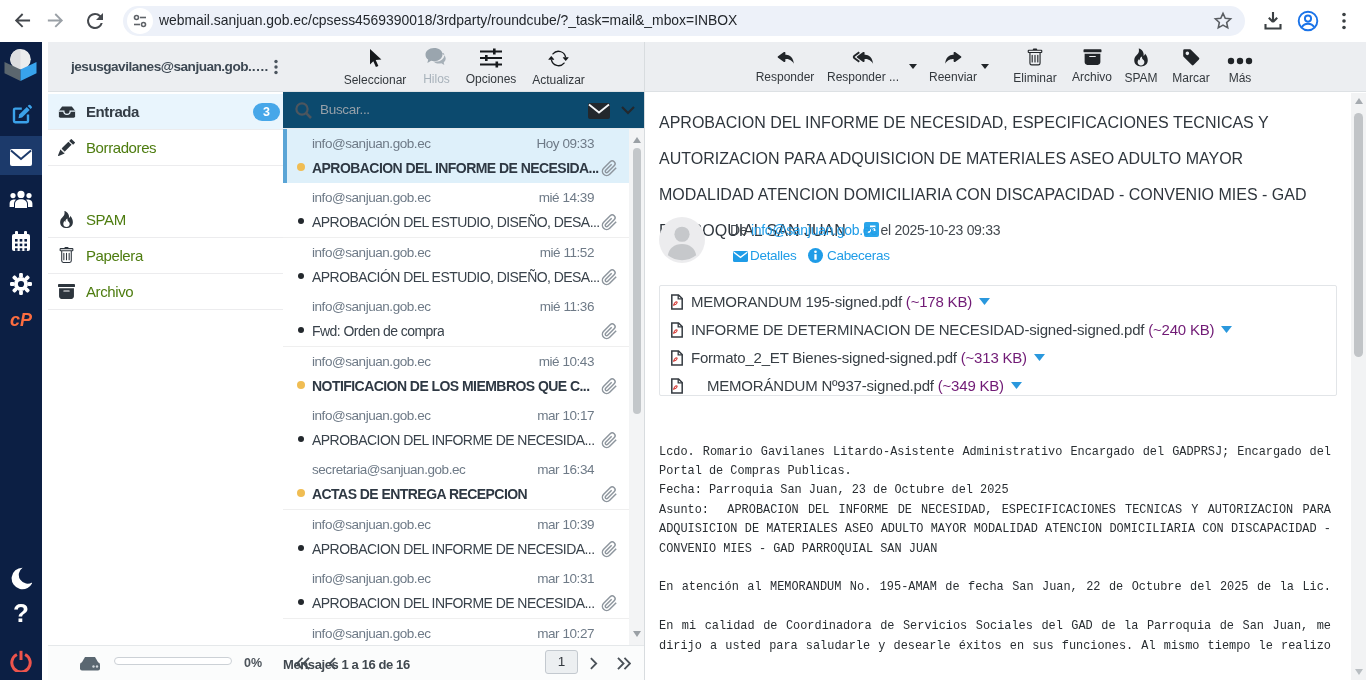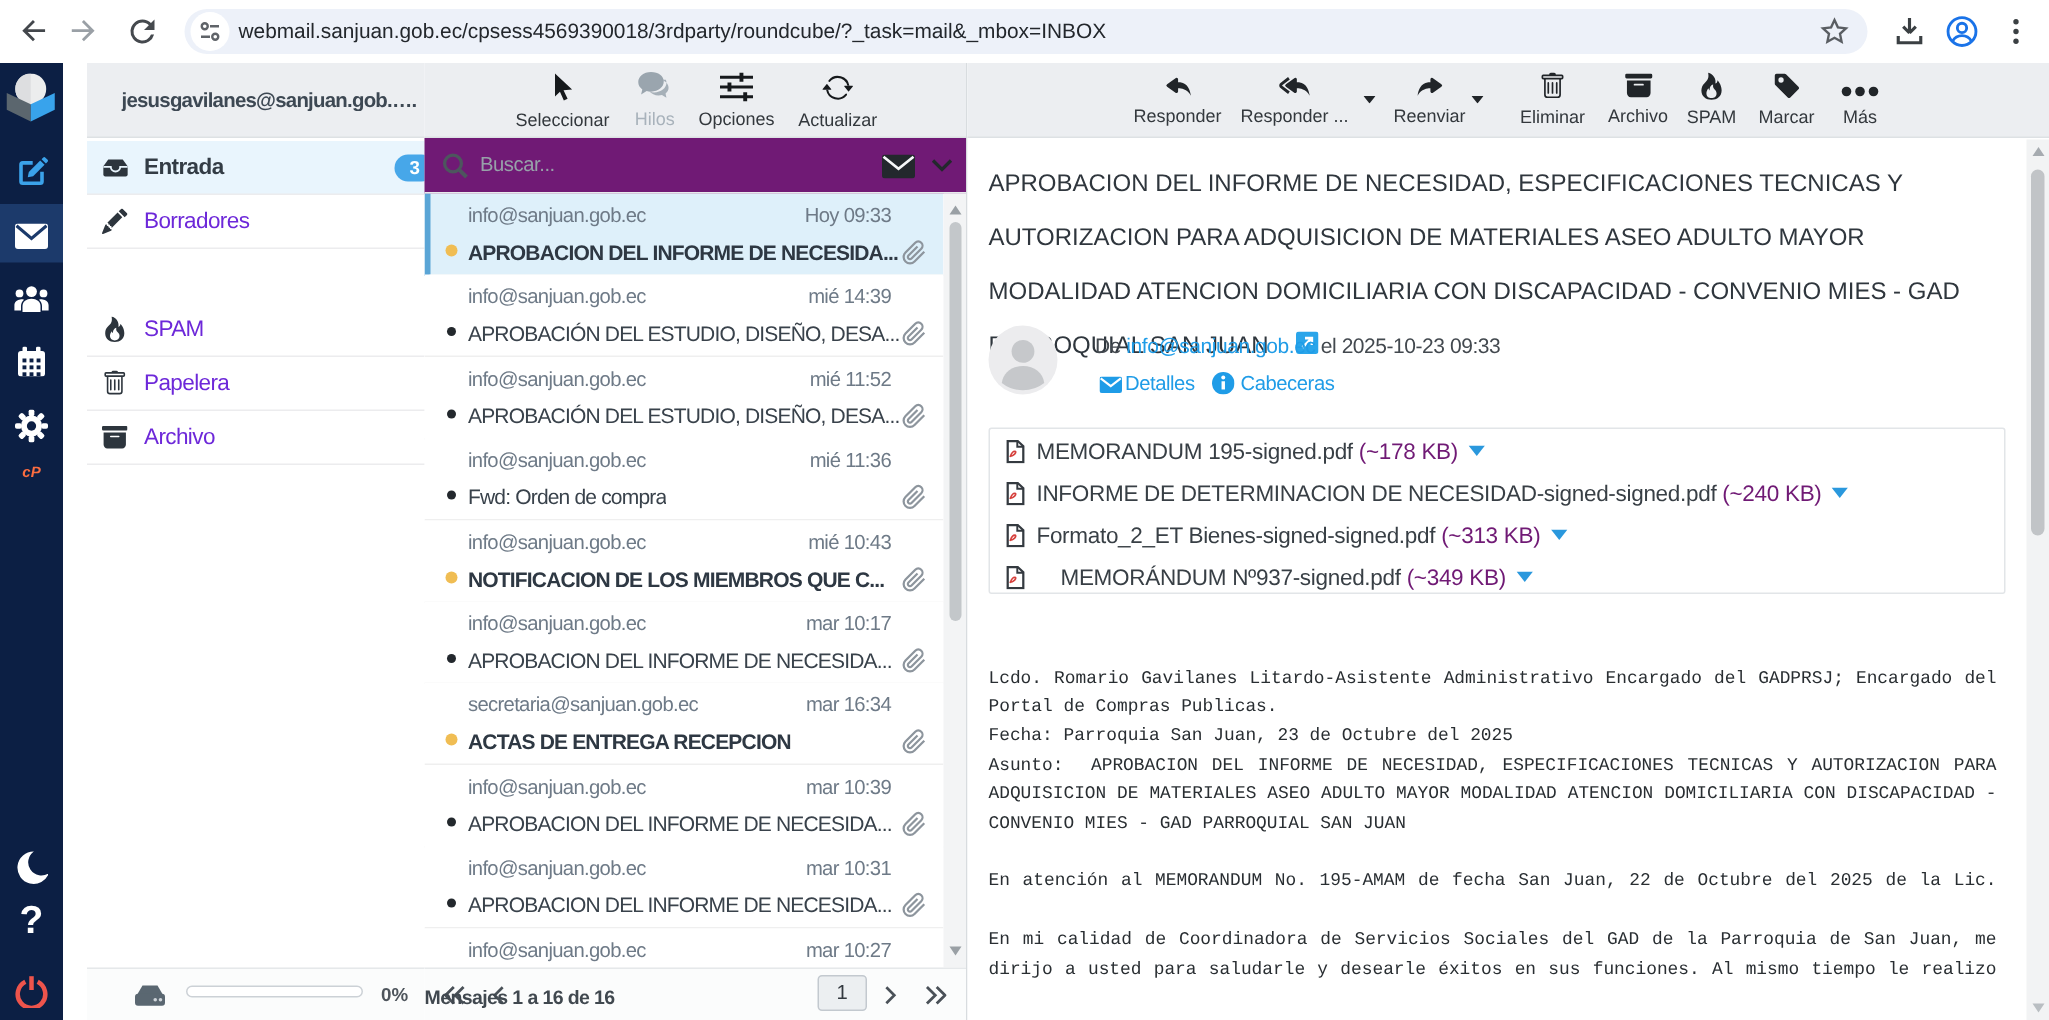--- a/index.html
+++ b/index.html
@@ -7,36 +7,36 @@
 
 #chrome{position:absolute;left:0;top:0;width:1366px;height:42px;background:#fff}
 #pill{position:absolute;left:123px;top:6px;width:1122px;height:30px;border-radius:15px;background:#edf1f9}
 #siteico{position:absolute;left:127px;top:8px;width:26px;height:26px;border-radius:13px;background:#fff}
 #url{position:absolute;left:159px;top:12px;font-size:13.9px;color:#23272c;letter-spacing:0}
 
 #app{position:absolute;left:0;top:42px;width:1366px;height:638px}
 #sidebar{position:absolute;left:0;top:0;width:42px;height:638px;background:#0c1f44}
 #selmail{position:absolute;left:0;top:94px;width:42px;height:39px;background:#1c3a6b}
 
-#folders{position:absolute;left:58px;top:0;width:241px;height:638px;background:#fff;border-right:2px solid #f97316}
+#folders{position:absolute;left:48px;top:0;width:241px;height:638px;background:#fff;border-right:6px solid #f97316}
 #fhead{position:absolute;left:0;top:0;width:240px;height:50px;background:#eceef1;border-bottom:1px solid #dde1e4}
 #fhead .acct{position:absolute;left:23px;top:17px;font-size:13.6px;letter-spacing:-.5px;font-weight:bold;color:#3d4853;width:200px;white-space:nowrap;overflow:hidden}
 .frow{position:absolute;left:0;width:240px;height:36px;border-bottom:1px solid #ececee;background:#fff}
 .frow .fic{position:absolute;left:10px;top:9px}
-.frow .fname{position:absolute;left:38px;top:9px;font-size:15px;letter-spacing:-.4px;color:#6d28d9}
+.frow .fname{position:absolute;left:38px;top:9px;font-size:15px;letter-spacing:-.4px;color:#4d7c0f}
 .badge{position:absolute;left:205px;top:9px;width:27px;height:18px;border-radius:9px;background:#47a7e9;color:#fff;font-size:12.5px;font-weight:bold;text-align:center;line-height:18px}
 #fbottom{position:absolute;left:0;top:603px;width:240px;height:35px;background:#fbfcfc;border-top:1px solid #e5e8ea}
 #quota{position:absolute;left:66px;top:11px;width:118px;height:8px;border:1px solid #ccd1d6;border-radius:4px;background:#fff}
 
 #list{position:absolute;left:283px;top:0;width:362px;height:638px;background:#fff;border-right:1px solid #d8dcdf}
 #ltool{position:absolute;left:0;top:0;width:361px;height:50px;background:#eceef1;border-bottom:1px solid #dde1e4}
 .tbtn{position:absolute;top:0;height:50px;text-align:center;color:#33383d;font-size:12px}
 .tbtn svg{display:block;margin:6px auto 0}
 .tbtn .lbl{display:block;margin-top:4px}
-#search{position:absolute;left:0;top:50px;width:361px;height:37px;background:#701a75;border-bottom:1px solid #e7eaec}
+#search{position:absolute;left:0;top:50px;width:361px;height:37px;background:#0c4a6e;border-bottom:1px solid #e7eaec}
 #rows{position:absolute;left:0;top:87px;width:346px;height:516px;overflow:hidden}
 .mrow{position:absolute;left:0;width:346px;height:55px;border-bottom:1px solid #efefef;background:#fff}
 .mrow.sel{background:#def0fa;border-left:4px solid #5aa5d6}
 .msender{position:absolute;left:29px;top:7px;font-size:13.5px;letter-spacing:-.45px;color:#6e7a87}
 .sel .msender{left:25px}
 .mdate{position:absolute;right:35px;top:7px;font-size:13.5px;letter-spacing:-.45px;color:#6e7a87}
 .msubj{position:absolute;left:29px;top:31px;font-size:14px;letter-spacing:-.55px;color:#39424b;white-space:nowrap;max-width:290px;overflow:hidden}
 .sel .msubj{left:25px}
 .msubj.unread{font-weight:bold;color:#2e3843}
 .dot{position:absolute;left:14px;top:34px;width:8px;height:8px;border-radius:50%;background:#f0bd53}
@@ -169,21 +169,21 @@
               <rect x="9.1" y="0" width="3.8" height="4.5" rx="1.2"></rect>
               <rect x="9.1" y="17.5" width="3.8" height="4.5" rx="1.2"></rect>
               <rect x="0" y="9.1" width="4.5" height="3.8" rx="1.2"></rect>
               <rect x="17.5" y="9.1" width="4.5" height="3.8" rx="1.2"></rect>
             </g>
           </g>
         </g>
         <circle cx="11" cy="11" r="3.1" fill="#0c1f44"></circle>
       </svg>
 
-    <div class="abs" style="left:0;top:268px;width:42px;text-align:center;font-size:10px;font-weight:bold;font-style:italic;color:#fc6d40">cP</div>
+    <div class="abs" style="left:0;top:268px;width:42px;text-align:center;font-size:18px;font-weight:bold;font-style:italic;color:#fc6d40">cP</div>
 
     <svg class="abs" style="left:10px;top:525px" width="22" height="23" viewBox="0 0 22 23">
         <path d="M14.8 1.2 A10.8 10.8 0 1 0 21.6 17.4 A8.6 8.6 0 0 1 14.8 1.2z" fill="#fff" transform="rotate(-12 11 11.5)"></path>
       </svg>
     <svg class="abs" style="left:0;top:556px" width="42" height="30" viewBox="0 0 42 30">
         <text x="21" y="24" text-anchor="middle" font-family="Liberation Sans" font-size="26" font-weight="bold" fill="#fff">?</text>
       </svg>
 
     <svg class="abs" style="left:10px;top:608px" width="22" height="22" viewBox="0 0 22 22">
         <path d="M6.9 4.5a9.2 9.2 0 1 0 8.2 0" fill="none" stroke="#ee544c" stroke-width="3"></path>

